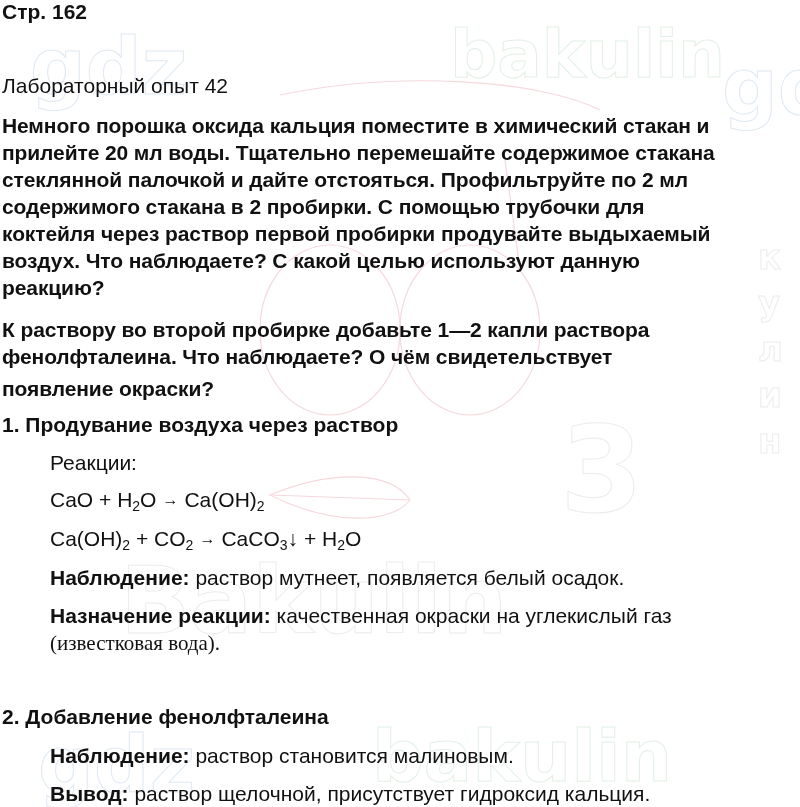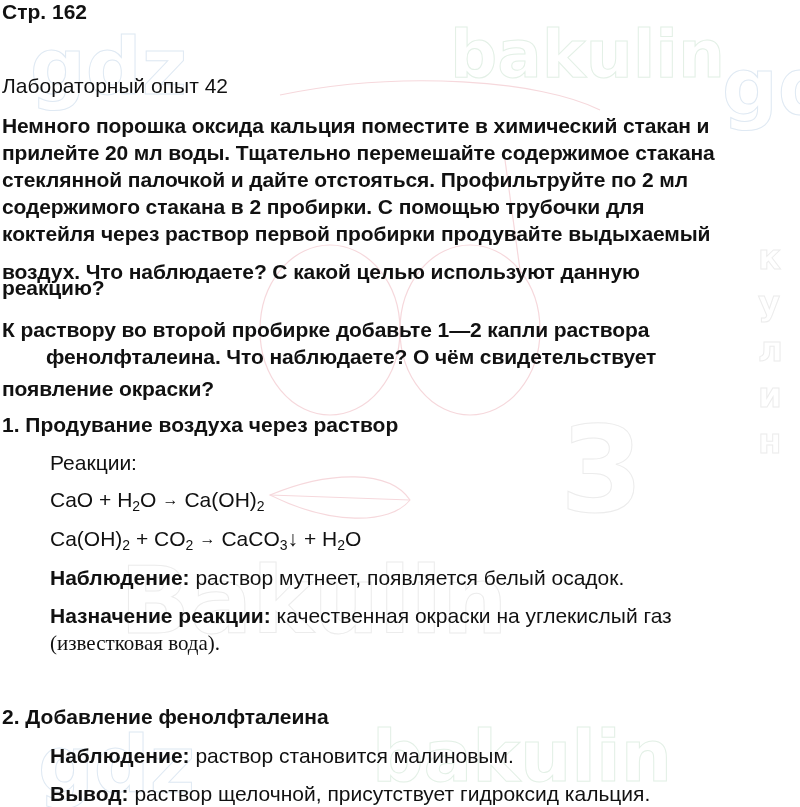--- a/index.html
+++ b/index.html
@@ -64,25 +64,25 @@
 <div class="content">
 
   <div class="line page-num">Стр. 162</div>
   <div class="line title">Лабораторный опыт 42</div>
 
   <div class="line task" style="top:114px;">Немного порошка оксида кальция поместите в химический стакан и</div>
   <div class="line task" style="top:141px;">прилейте 20 мл воды. Тщательно перемешайте содержимое стакана</div>
   <div class="line task" style="top:168px;">стеклянной палочкой и дайте отстояться. Профильтруйте по 2 мл</div>
   <div class="line task" style="top:195px;">содержимого стакана в 2 пробирки. С помощью трубочки для</div>
   <div class="line task" style="top:222px;">коктейля через раствор первой пробирки продувайте выдыхаемый</div>
-  <div class="line task" style="top:260px;">воздух. Что наблюдаете? С какой целью используют данную</div>
+  <div class="line task" style="top:249px;">воздух. Что наблюдаете? С какой целью используют данную</div>
   <div class="line task" style="top:276px;">реакцию?</div>
 
   <div class="line task" style="top:318px;">К раствору во второй пробирке добавьте 1—2 капли раствора</div>
-  <div class="line task" style="top:345px;margin-left:44px;">фенолфталеина. Что наблюдаете? О чём свидетельствует</div>
+  <div class="line task" style="top:345px;">фенолфталеина. Что наблюдаете? О чём свидетельствует</div>
   <div class="line task" style="top:360px;margin-top:17px;">появление окраски?</div>
 
   <div class="line h2" style="top:413px;">1. Продувание воздуха через раствор</div>
 
   <div class="line norm" style="top:451px;">Реакции:</div>
 
   <div class="line norm" style="top:488px;">
     <span>CaO</span>
     <span>+</span>
     <span><span>H</span><sub>2</sub><span>O</span></span><span class="arrow">→</span><span><span>Ca(OH)</span><sub>2</sub></span>

